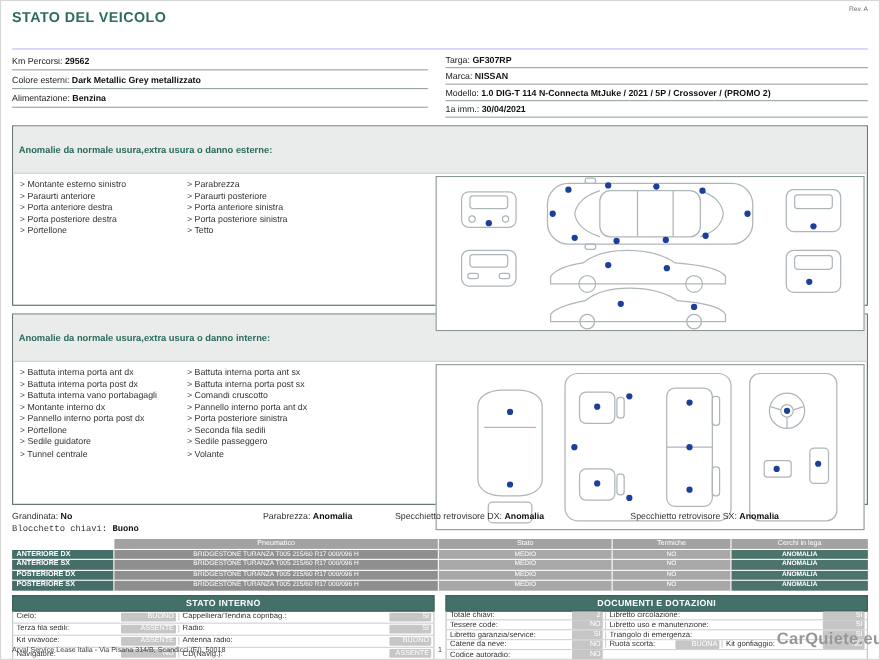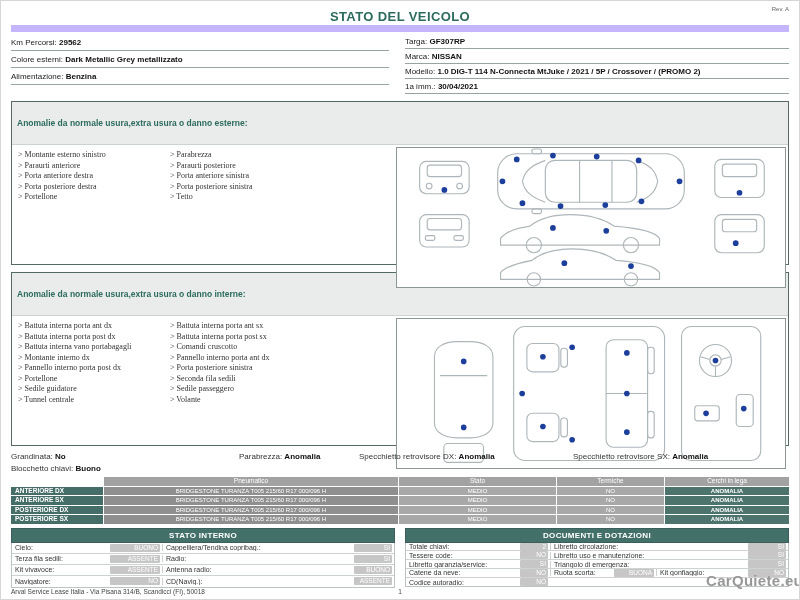--- a/index.html
+++ b/index.html
@@ -2,51 +2,51 @@
 <html><head>
 <meta charset="utf-8">
 <style>
   * { margin:0; padding:0; box-sizing:border-box; }
   html,body { width:800px; height:600px; background:#fff; }
   body { font-family:"Liberation Sans", sans-serif; color:#333; }
   .page { position:relative; width:800px; height:600px; background:#fff;
           border:1px solid #d6d6d6; padding:4px 10px; overflow:hidden; }
 
   
-  .topbar { position:relative; padding-top:2px; border-bottom:7px solid #c4b5fd; padding-bottom:0;text-align:center; }
+  .topbar { position:relative; padding-top:2px; border-bottom:1px solid #c4b5fd; padding-bottom:19px; }
   .doc-title { color:#2c6b5e; font-size:13px; font-weight:bold; letter-spacing:.4px; }
   .rev { position:absolute; right:0; top:1px; font-size:6px; color:#666; }
 
   
   .info { display:flex; gap:16px; margin-top:2px; }
   .info-left { width:378px; }
   .info-right { flex:1; }
   .irow { font-size:8px; border-bottom:1px solid #98a4a0; padding:3px 0 2px; }
   .info-left .irow { padding:4px 0 3px; }
   .irow .lbl { color:#222; }
   .irow .val { font-weight:bold; color:#111; }
 
   
   .abox { border:1px solid #566a64; margin-top:7px; }
   .abox.ext { height:164px; }
   .abox.int { height:174px; }
   .abox-title { background:#e9ecea; border-bottom:1px solid #ccd3d0; color:#2c6b5e;
                 font-weight:bold; font-size:8.5px; padding:16px 5px; }
   .abox-body { display:flex; height:calc(100% - 17px); }
-  .alist { width:384px; display:flex; gap:10px; padding:5px 2px 2px 6px;font-family:Liberation Serif, serif; }
+  .alist { width:384px; display:flex; gap:10px; padding:5px 2px 2px 6px; }
   .acol1 { width:142px; }
   .acol2 { width:160px; }
   .aitem { font-size:8px; color:#333; line-height:10.5px; }
   .diagram-box { flex:1; border:1px solid #8c9793; margin:2px 2px 2px 0; background:#fff; }
   .diagram-box svg { width:100%; height:100%; display:block; }
 
   
   .summary { margin-top:6px; font-size:8px; }
   .sum1 { display:grid; grid-template-columns:228px 120px 214px 1fr; }
-  .sum2 { margin-top:3px; }
+  .sum2 { margin-top:3px;font-family:Liberation Mono, monospace; }
   .summary .val { font-weight:bold; color:#111; }
 
   
   .tires { margin-top:4px; }
   .tt-row { display:grid; grid-template-columns:92px 294px 157px 107px 1fr;
             column-gap:1px; margin-bottom:1px; }
   .tt-cell { height:8.5px; line-height:8.5px; font-size:6px; text-align:center;
              color:#fff; overflow:hidden; white-space:nowrap; }
   .tt-hempty { background:transparent; }
   .tt-h { background:#a2a2a2; font-size:6.5px; }

